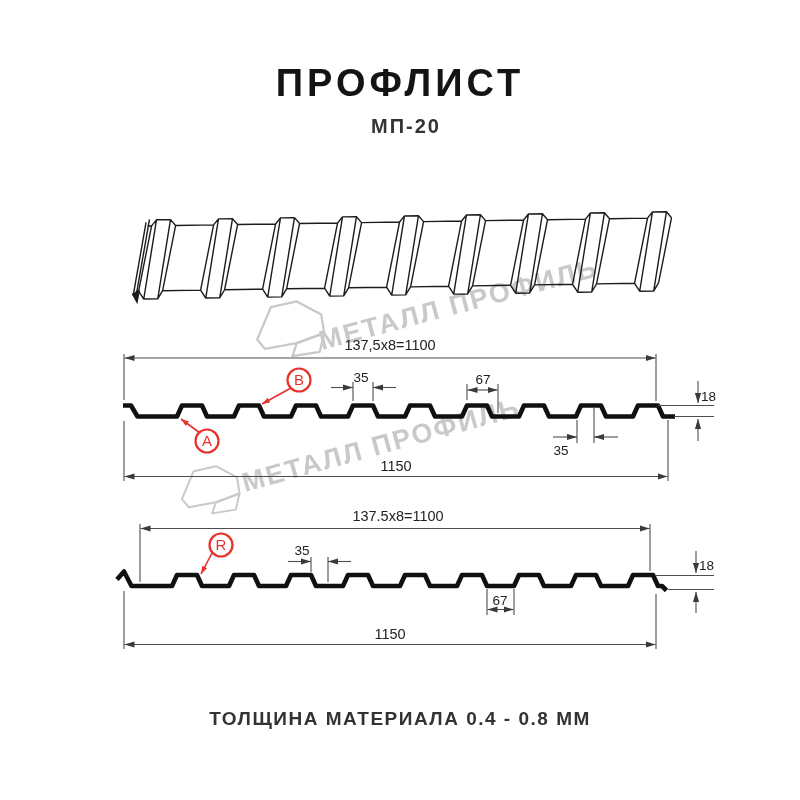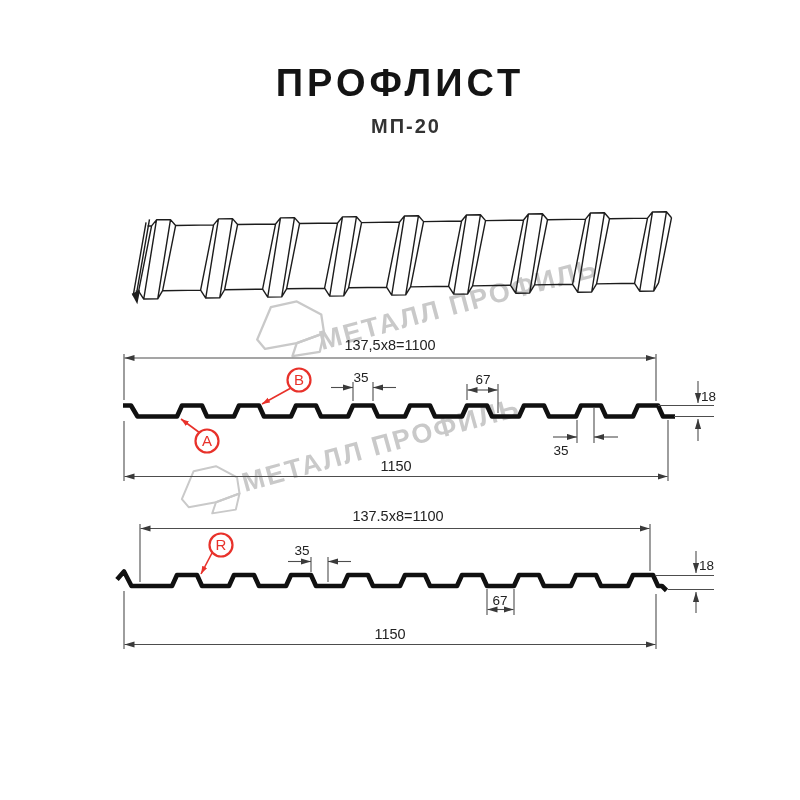--- a/index.html
+++ b/index.html
@@ -172,13 +172,14 @@
       </g>
 
       <g>
         <line class="redln" x1="212" y1="553" x2="201" y2="574" marker-end="url(#aR)"></line>
         <circle class="redc" cx="221" cy="545" r="11.5"></circle>
         <text class="redt" x="221" y="550">R</text>
       </g>
     </g>
   </svg>
 
+  <div class="ftr">ТОЛЩИНА МАТЕРИАЛА 0.4 - 0.8 ММ</div>
 </div>
 
 </body></html>

